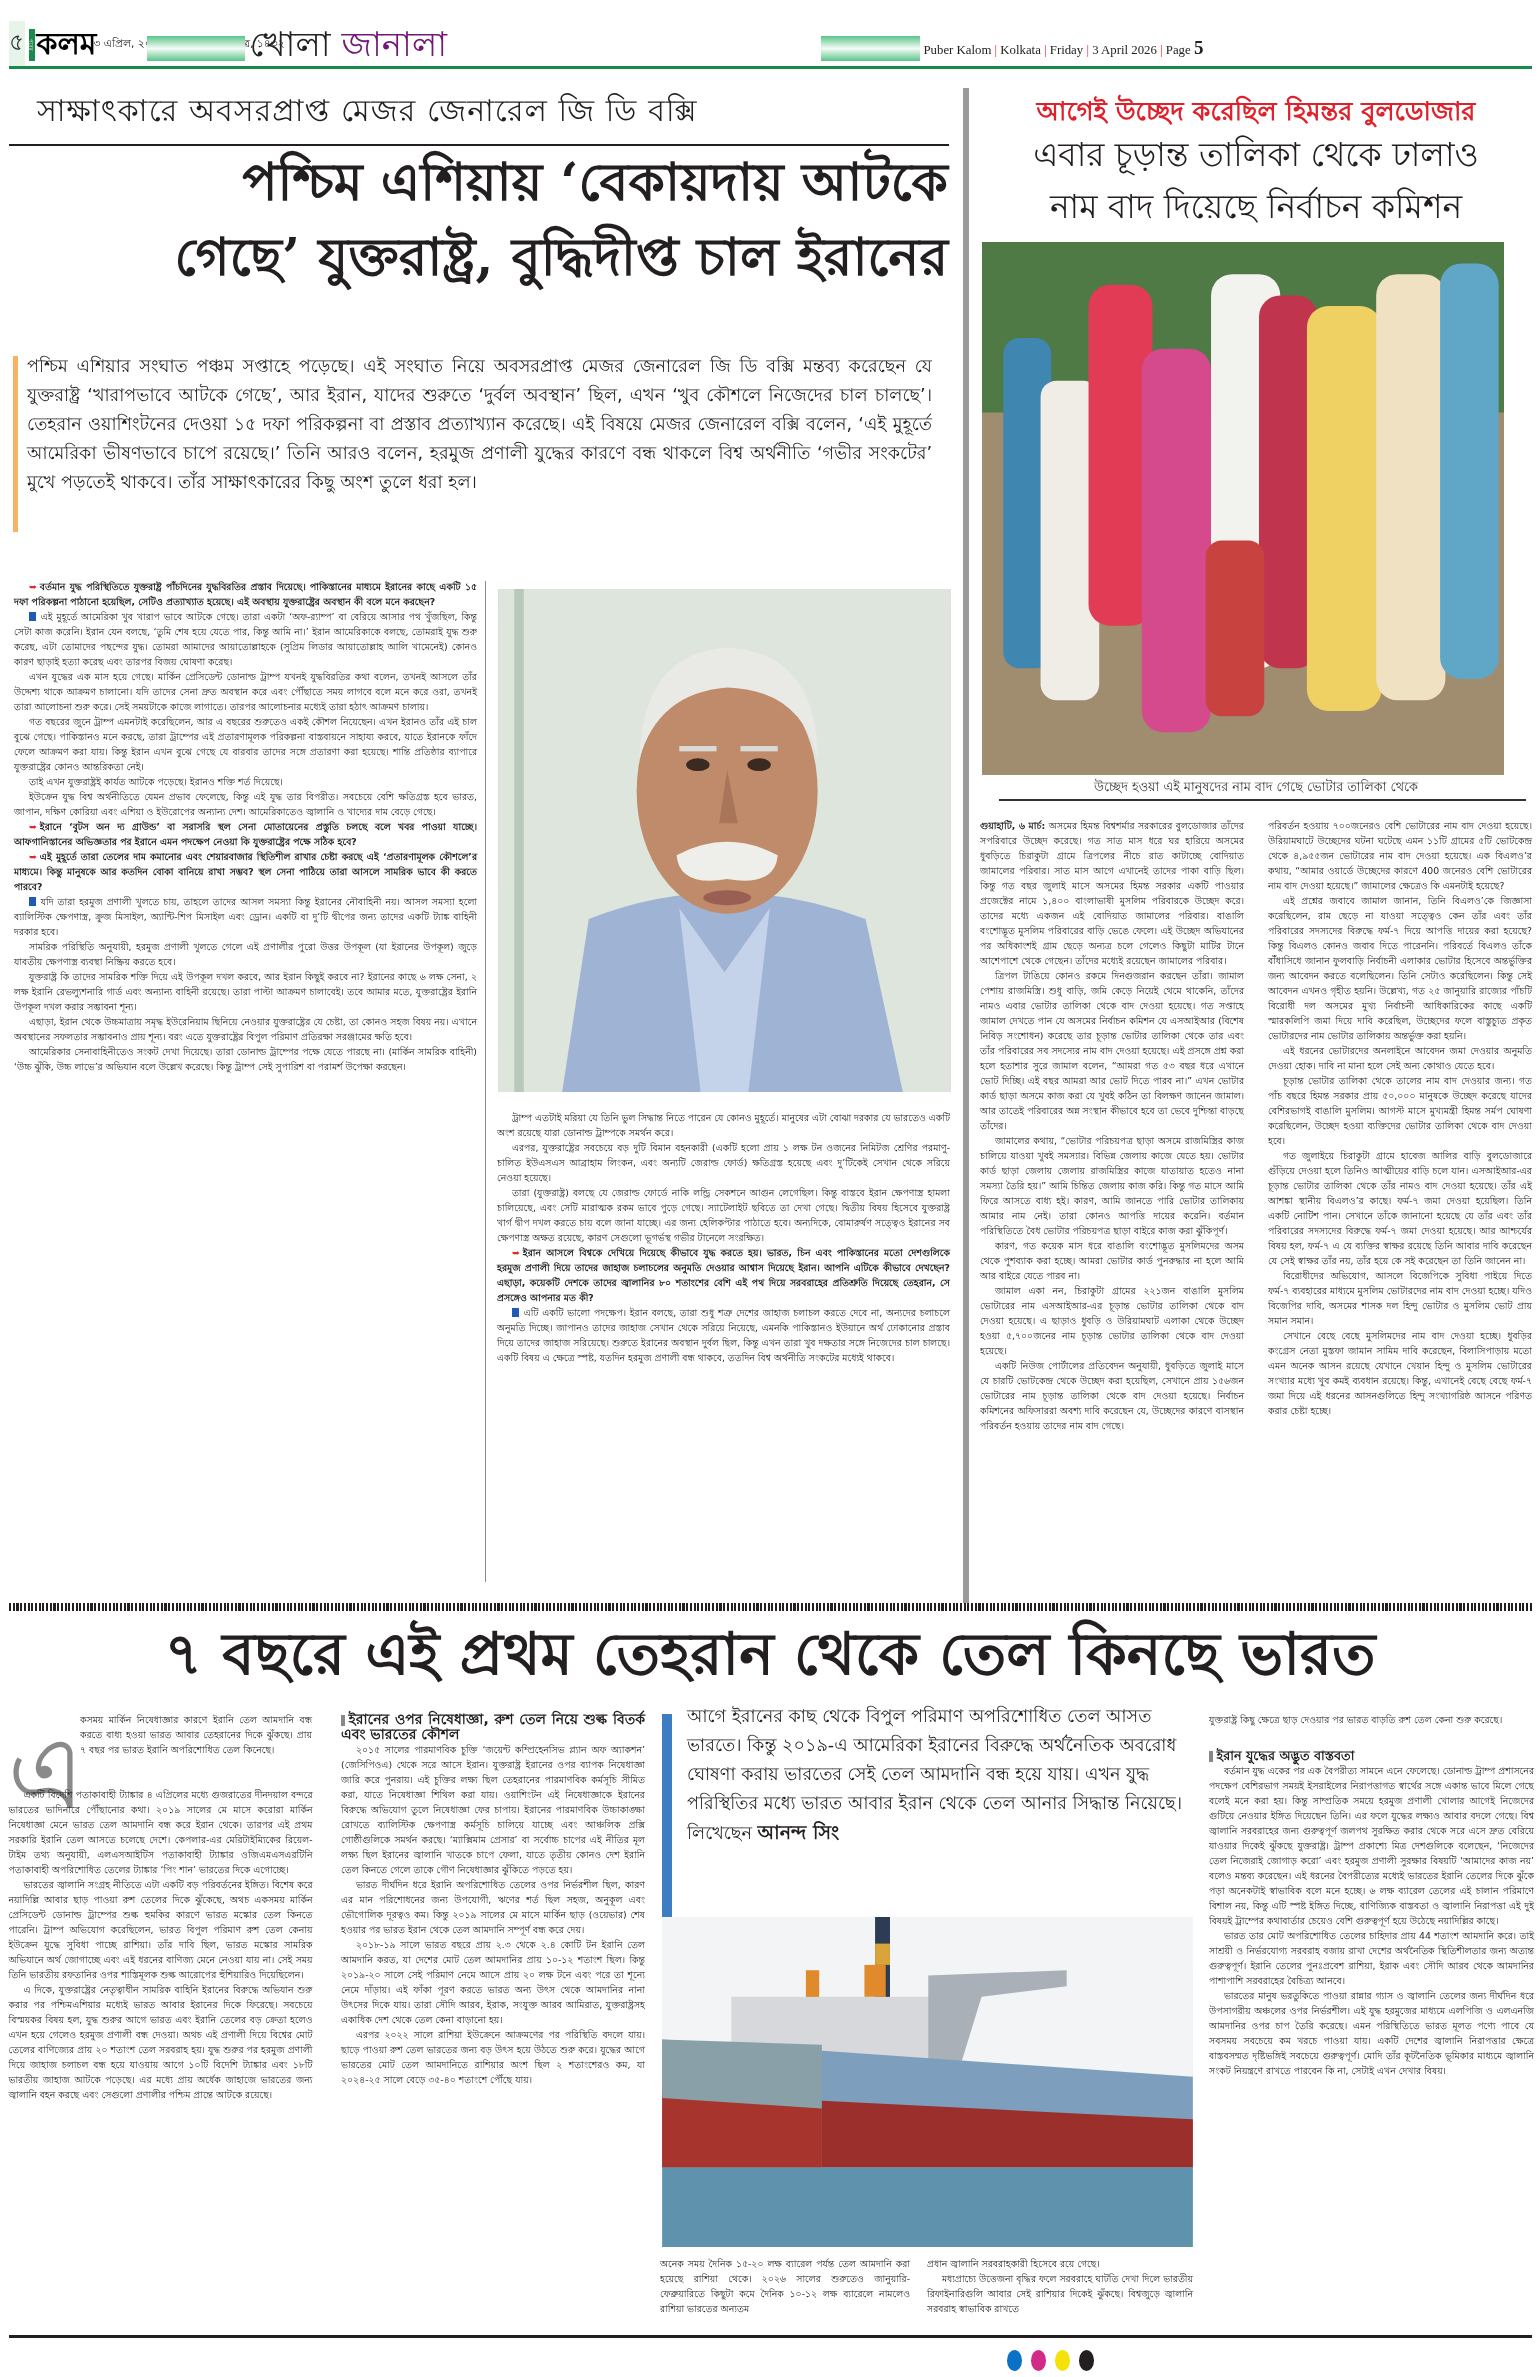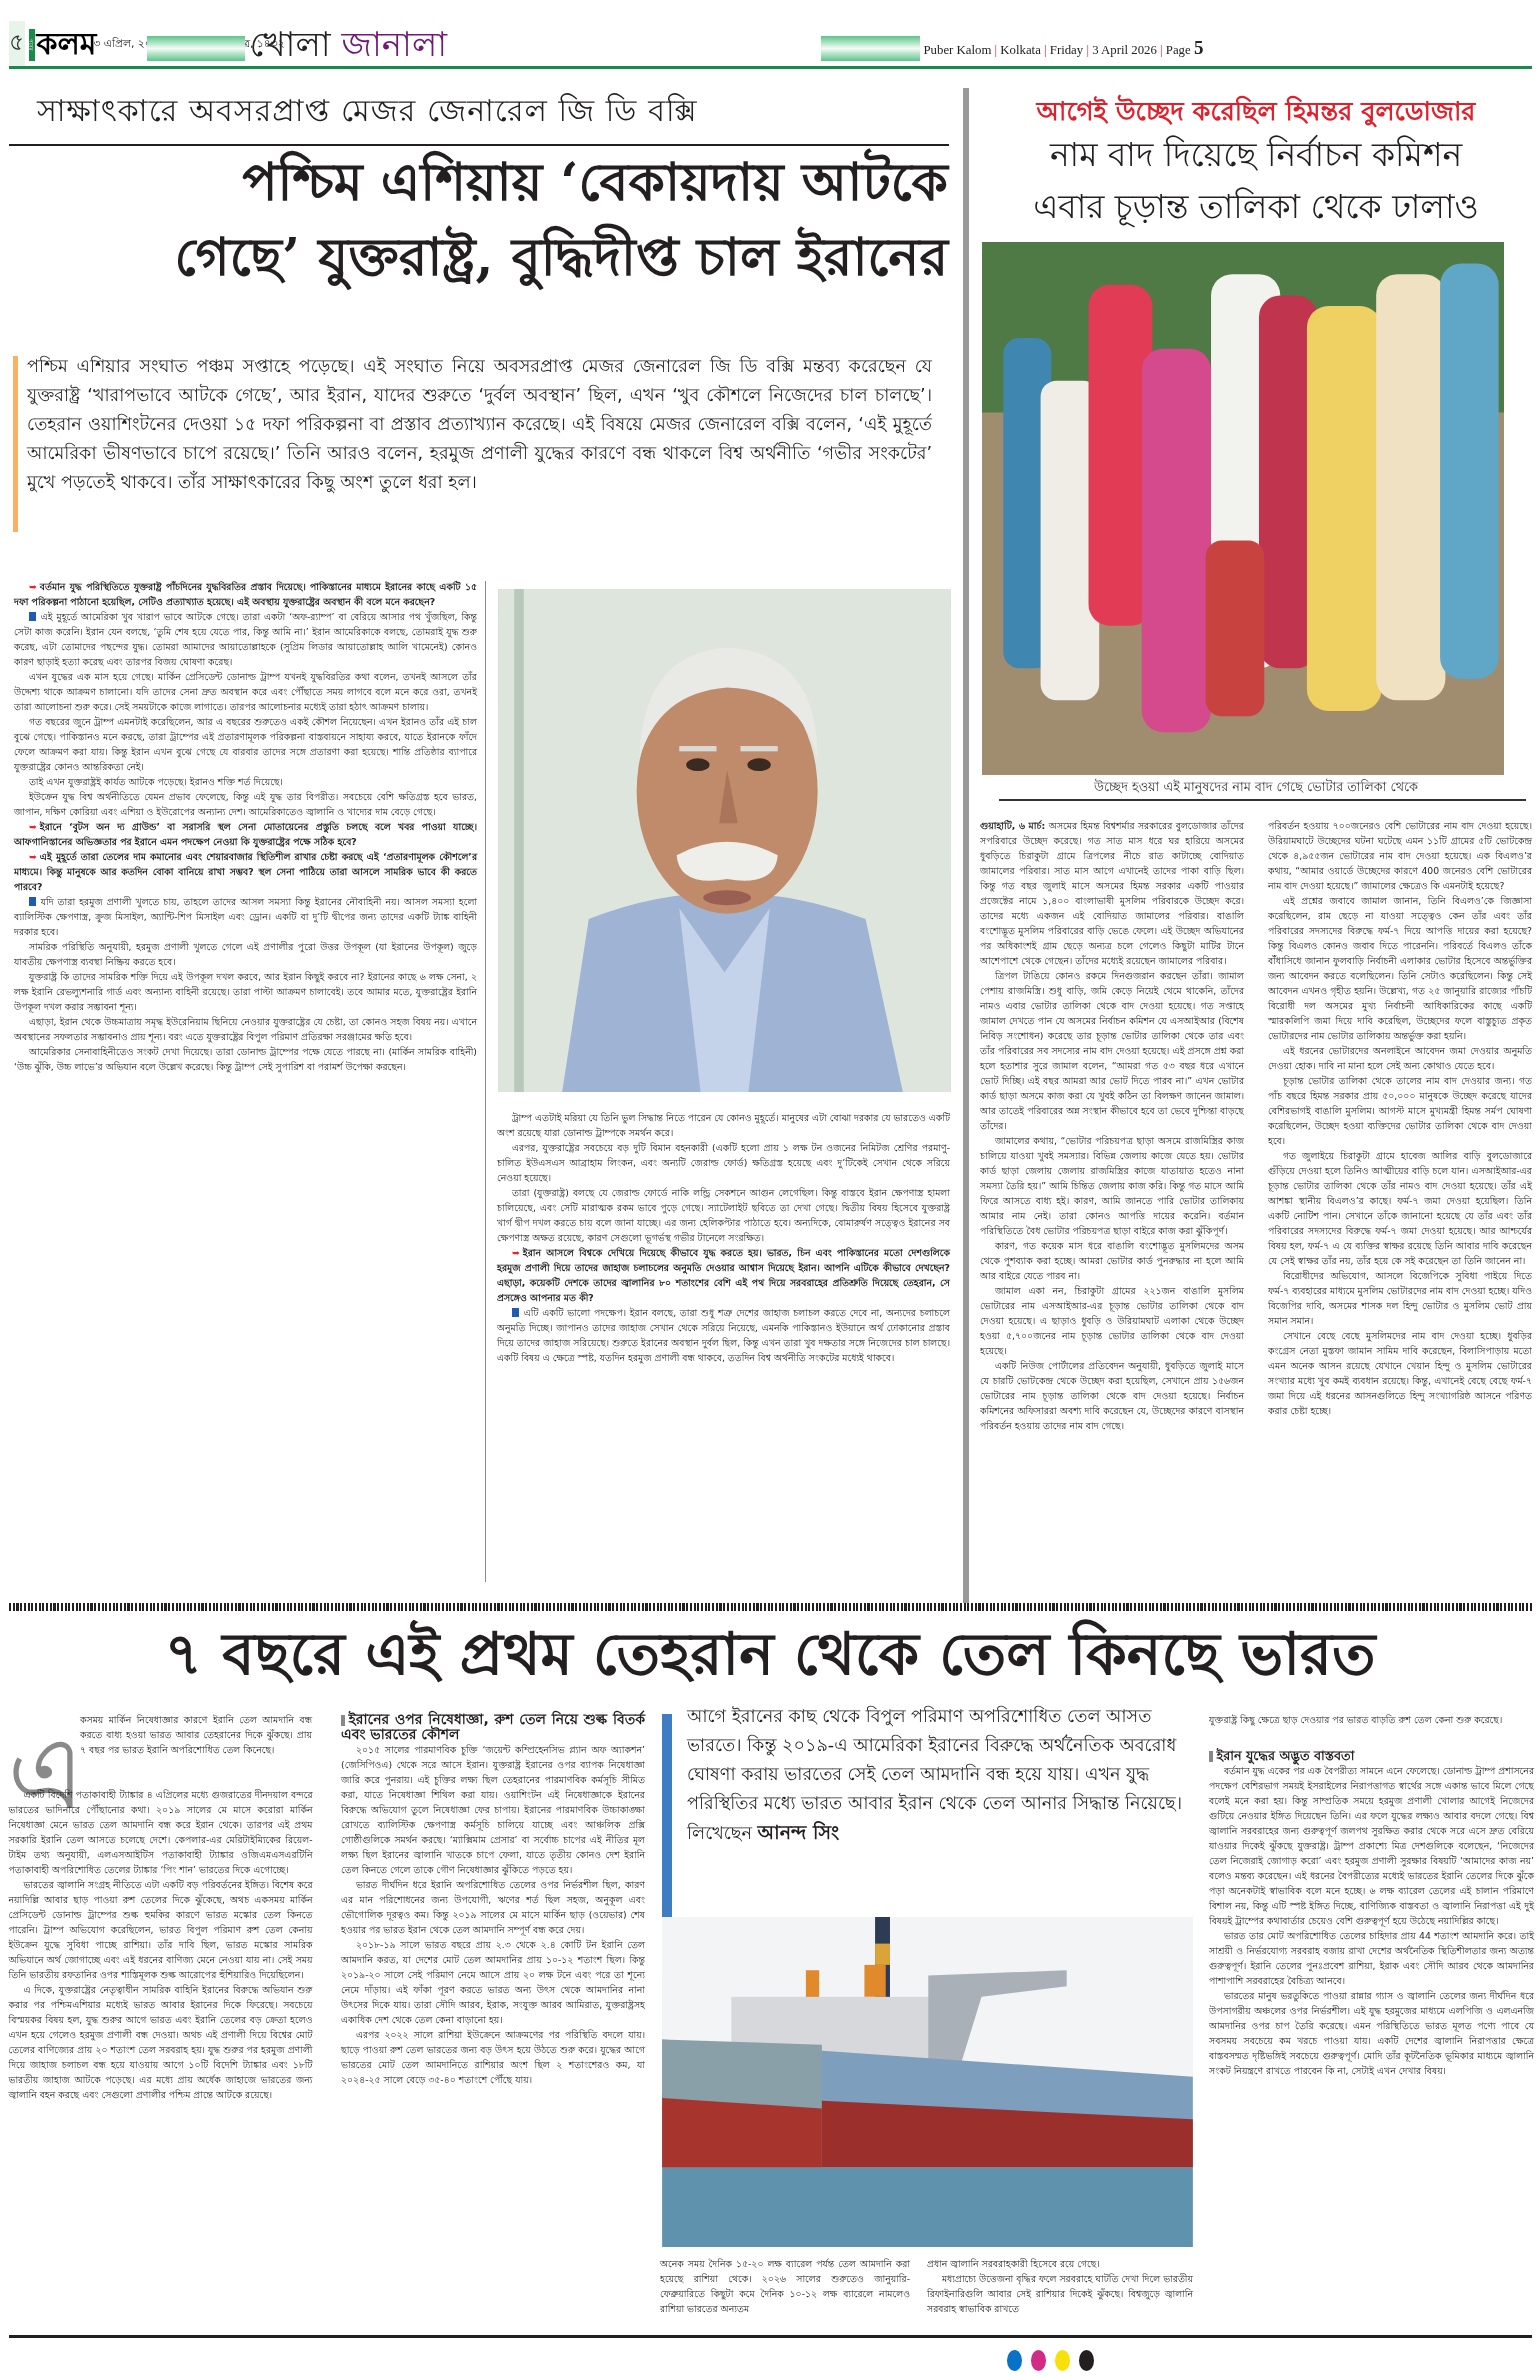--- a/index.html
+++ b/index.html
@@ -130,22 +130,22 @@
     <p><span>ট্রাম্প এতটাই মরিয়া যে তিনি ভুল সিদ্ধান্ত নিতে পারেন যে কোনও মুহূর্তে। মানুষের এটা বোঝা দরকার যে ভারতেও একটি অংশ রয়েছে যারা ডোনাল্ড ট্রাম্পকে সমর্থন করে।</span></p>
     <p><span>এরপর, যুক্তরাষ্ট্রের সবচেয়ে বড় দুটি বিমান বহনকারী (একটি হলো প্রায় ১ লক্ষ টন ওজনের নিমিটজ শ্রেণির পরমাণু-চালিত ইউএসএস আব্রাহাম লিংকন, এবং অন্যটি জেরাল্ড ফোর্ড) ক্ষতিগ্রস্ত হয়েছে এবং দু’টিকেই সেখান থেকে সরিয়ে নেওয়া হয়েছে।</span></p>
     <p><span>তারা (যুক্তরাষ্ট্র) বলছে যে জেরাল্ড ফোর্ডে নাকি লন্ড্রি সেকশনে আগুন লেগেছিল। কিন্তু বাস্তবে ইরান ক্ষেপণাস্ত্র হামলা চালিয়েছে, এবং সেটি মারাত্মক রকম ভাবে পুড়ে গেছে। স্যাটেলাইট ছবিতে তা দেখা গেছে। দ্বিতীয় বিষয় হিসেবে যুক্তরাষ্ট্র খার্গ দ্বীপ দখল করতে চায় বলে জানা যাচ্ছে। এর জন্য হেলিকপ্টার পাঠাতে হবে। অন্যদিকে, বোমারুর্ষণ সত্ত্বেও ইরানের সব ক্ষেপণাস্ত্র অক্ষত রয়েছে, কারণ সেগুলো ভূগর্ভস্থ গভীর টানেলে সংরক্ষিত।</span></p>
     <p class="q"><span class="qicon">➥</span><span>ইরান আসলে বিশ্বকে দেখিয়ে দিয়েছে কীভাবে যুদ্ধ করতে হয়। ভারত, চিন এবং পাকিস্তানের মতো দেশগুলিকে হরমুজ প্রণালী দিয়ে তাদের জাহাজ চলাচলের অনুমতি দেওয়ার আশ্বাস দিয়েছে ইরান। আপনি এটিকে কীভাবে দেখছেন? এছাড়া, কয়েকটি দেশকে তাদের জ্বালানির ৮০ শতাংশের বেশি এই পথ দিয়ে সরবরাহের প্রতিশ্রুতি দিয়েছে তেহরান, সে প্রসঙ্গেও আপনার মত কী?</span></p>
     <p><span class="a-mark"></span><span>এটি একটি ভালো পদক্ষেপ। ইরান বলছে, তারা শুধু শত্রু দেশের জাহাজ চলাচল করতে দেবে না, অন্যদের চলাচলে অনুমতি দিচ্ছে। জাপানও তাদের জাহাজ সেখান থেকে সরিয়ে নিয়েছে, এমনকি পাকিস্তানও ইউয়ানে অর্থ ঢোকানোর প্রস্তাব দিয়ে তাদের জাহাজ সরিয়েছে। শুরুতে ইরানের অবস্থান দুর্বল ছিল, কিন্তু এখন তারা খুব দক্ষতার সঙ্গে নিজেদের চাল চালছে। একটি বিষয় এ ক্ষেত্রে স্পষ্ট, যতদিন হরমুজ প্রণালী বন্ধ থাকবে, ততদিন বিশ্ব অর্থনীতি সংকটের মধ্যেই থাকবে।</span></p>
   </div>
 
 <div class="abs rbar"></div>
 <div class="abs rkicker">আগেই উচ্ছেদ করেছিল হিমন্তর বুলডোজার</div>
 <div class="abs rheadline">
+  <div>এবার চূড়ান্ত তালিকা থেকে ঢালাও</div>
   <div>নাম বাদ দিয়েছে নির্বাচন কমিশন</div>
-  <div>এবার চূড়ান্ত তালিকা থেকে ঢালাও</div>
 </div>
 <div id="assam-photo" class="abs">
   <svg width="522" height="533" viewBox="0 0 980 1000">
     <rect width="980" height="320" fill="#4f7a45"></rect>
     <rect y="320" width="980" height="680" fill="#a08d70"></rect>
     <g>
       <rect x="40" y="180" width="90" height="620" rx="30" fill="#3f86b0"></rect>
       <rect x="110" y="260" width="110" height="600" rx="30" fill="#f0ece6"></rect>
       <rect x="200" y="80" width="120" height="640" rx="40" fill="#e23b55"></rect>
       <rect x="300" y="200" width="130" height="720" rx="40" fill="#d44a8d"></rect>

